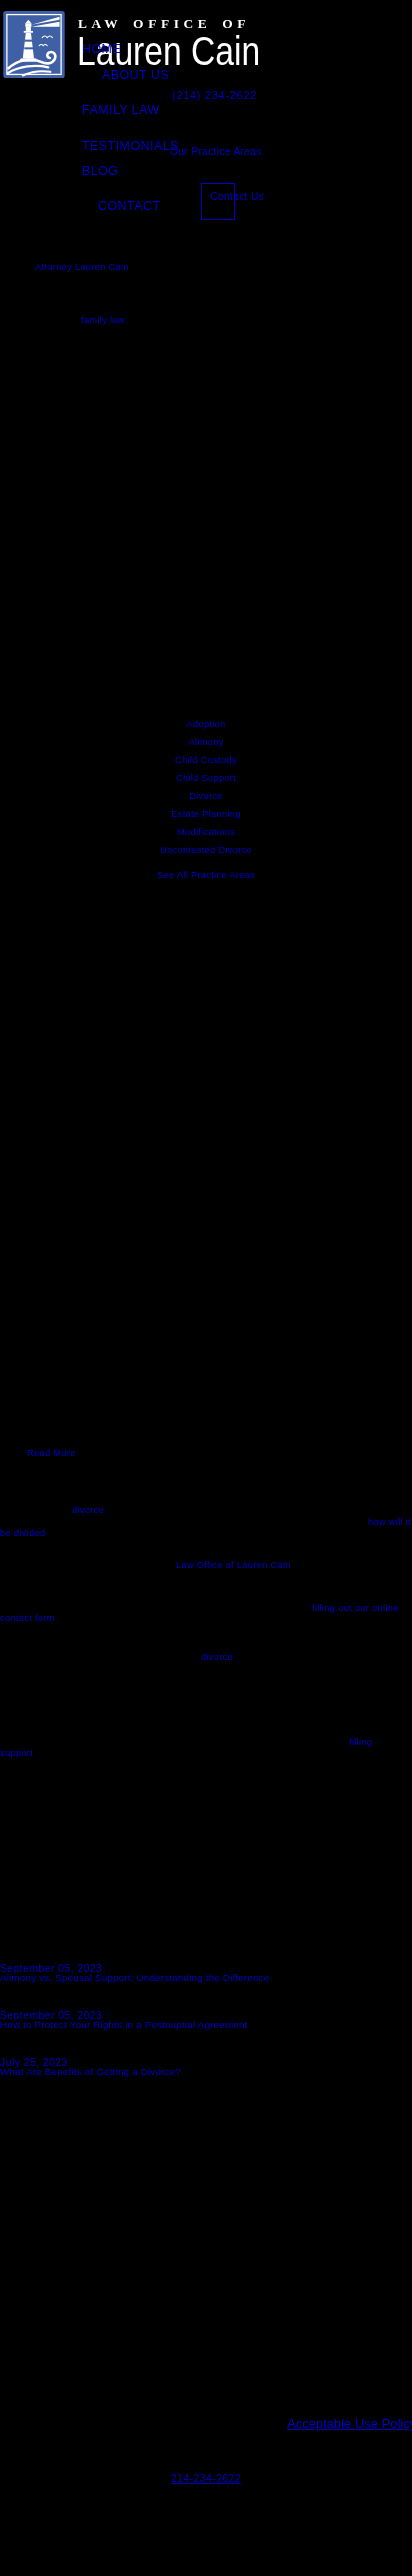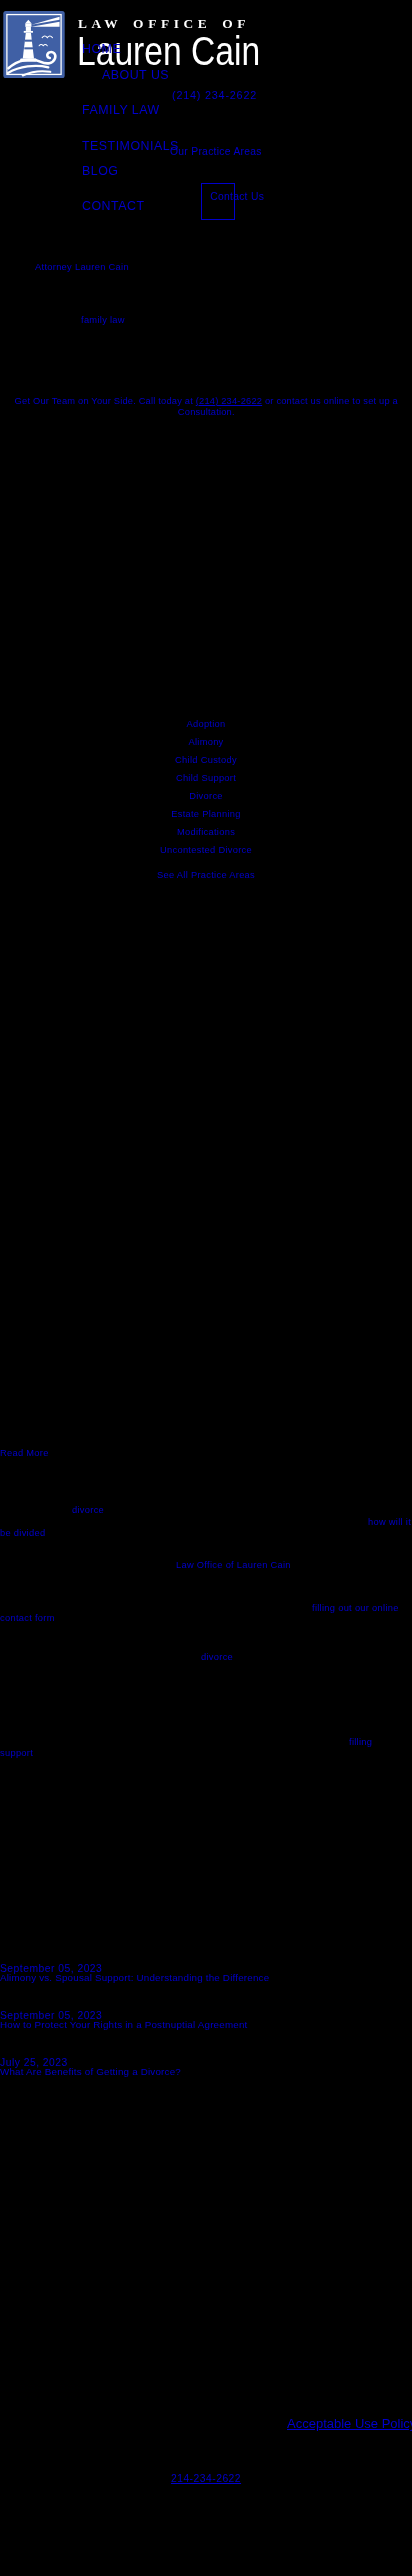--- a/index.html
+++ b/index.html
@@ -112,48 +112,45 @@
   </a>
 
   <div class="abs brand-tagline" style="left:78px;top:16.5px;">LAW OFFICE OF</div>
   <div class="abs brand-name" style="left:77px;top:31px;">Lauren Cain</div>
 
   <a class="abs lnk navlnk" style="left:82px;top:43px;">HOME</a>
   <a class="abs lnk navlnk" style="left:82px;top:69px;margin-left:20px;">ABOUT US</a>
   <a class="abs lnk navlnk" style="left:82px;top:104px;">FAMILY LAW</a>
   <a class="abs lnk navlnk" style="left:82px;top:140px;">TESTIMONIALS</a>
   <a class="abs lnk navlnk" style="left:82px;top:165px;">BLOG</a>
-  <a class="abs lnk navlnk" style="left:82px;top:200px;text-align:center;">CONTACT</a>
+  <a class="abs lnk navlnk" style="left:98px;top:200px;text-align:center;">CONTACT</a>
 
   <a class="abs lnk" style="left:172px;top:90px;font-size:10.8px;letter-spacing:0.8px;">(214) 234-2622</a>
 
   <div class="abs lnk" style="left:170px;top:146px;font-size:10.3px;letter-spacing:0.3px;">Our Practice Areas</div>
 
   <a class="abs contact-box" style="left:173px;top:183px;display:block;">
     <span>Contact Us</span>
   </a>
 
   <a class="abs lnk bodylnk" style="left:35px;top:262px;">Attorney Lauren Cain</a>
   <a class="abs lnk bodylnk" style="left:81px;top:315px;">family law</a>
 
-  <div class="abs cta" style="top:396px;">
-    <span>Get Our Team on Your Side. Call today at </span><a class="u" style="color:var(--link);">(214) 234-2622</a><span> or contact us online to set up a Consultation.</span>
-  </div>
 
   <div class="abs ctr" style="top:719px;"><a class="lnk bodylnk">Adoption</a></div>
   <div class="abs ctr" style="top:737px;"><a class="lnk bodylnk">Alimony</a></div>
   <div class="abs ctr" style="top:755px;"><a class="lnk bodylnk">Child Custody</a></div>
   <div class="abs ctr" style="top:773px;"><a class="lnk bodylnk">Child Support</a></div>
   <div class="abs ctr" style="top:791px;"><a class="lnk bodylnk">Divorce</a></div>
   <div class="abs ctr" style="top:809px;"><a class="lnk bodylnk">Estate Planning</a></div>
   <div class="abs ctr" style="top:827px;"><a class="lnk bodylnk">Modifications</a></div>
   <div class="abs ctr" style="top:845px;"><a class="lnk bodylnk">Uncontested Divorce</a></div>
   <div class="abs ctr" style="top:870px;"><a class="lnk bodylnk">See All Practice Areas</a></div>
 
-  <a class="abs lnk bodylnk" style="left:0;top:1448px;">Read More</a>
+  <a class="abs lnk bodylnk" style="left:27px;top:1448px;">Read More</a>
   <a class="abs lnk bodylnk" style="left:72px;top:1505px;">divorce</a>
   <a class="abs lnk bodylnk" style="left:368px;top:1517px;">how will it</a>
   <a class="abs lnk bodylnk" style="left:0px;top:1528px;">be divided</a>
   <a class="abs lnk bodylnk" style="left:176px;top:1560px;">Law Office of Lauren Cain</a>
   <a class="abs lnk bodylnk" style="left:312px;top:1603px;">filling out our online</a>
   <a class="abs lnk bodylnk" style="left:0px;top:1613px;">contact form</a>
   <a class="abs lnk bodylnk" style="left:201px;top:1652px;">divorce</a>
   <a class="abs lnk bodylnk" style="left:349px;top:1737px;">filling</a>
   <a class="abs lnk bodylnk" style="left:0px;top:1748px;">support</a>
 

